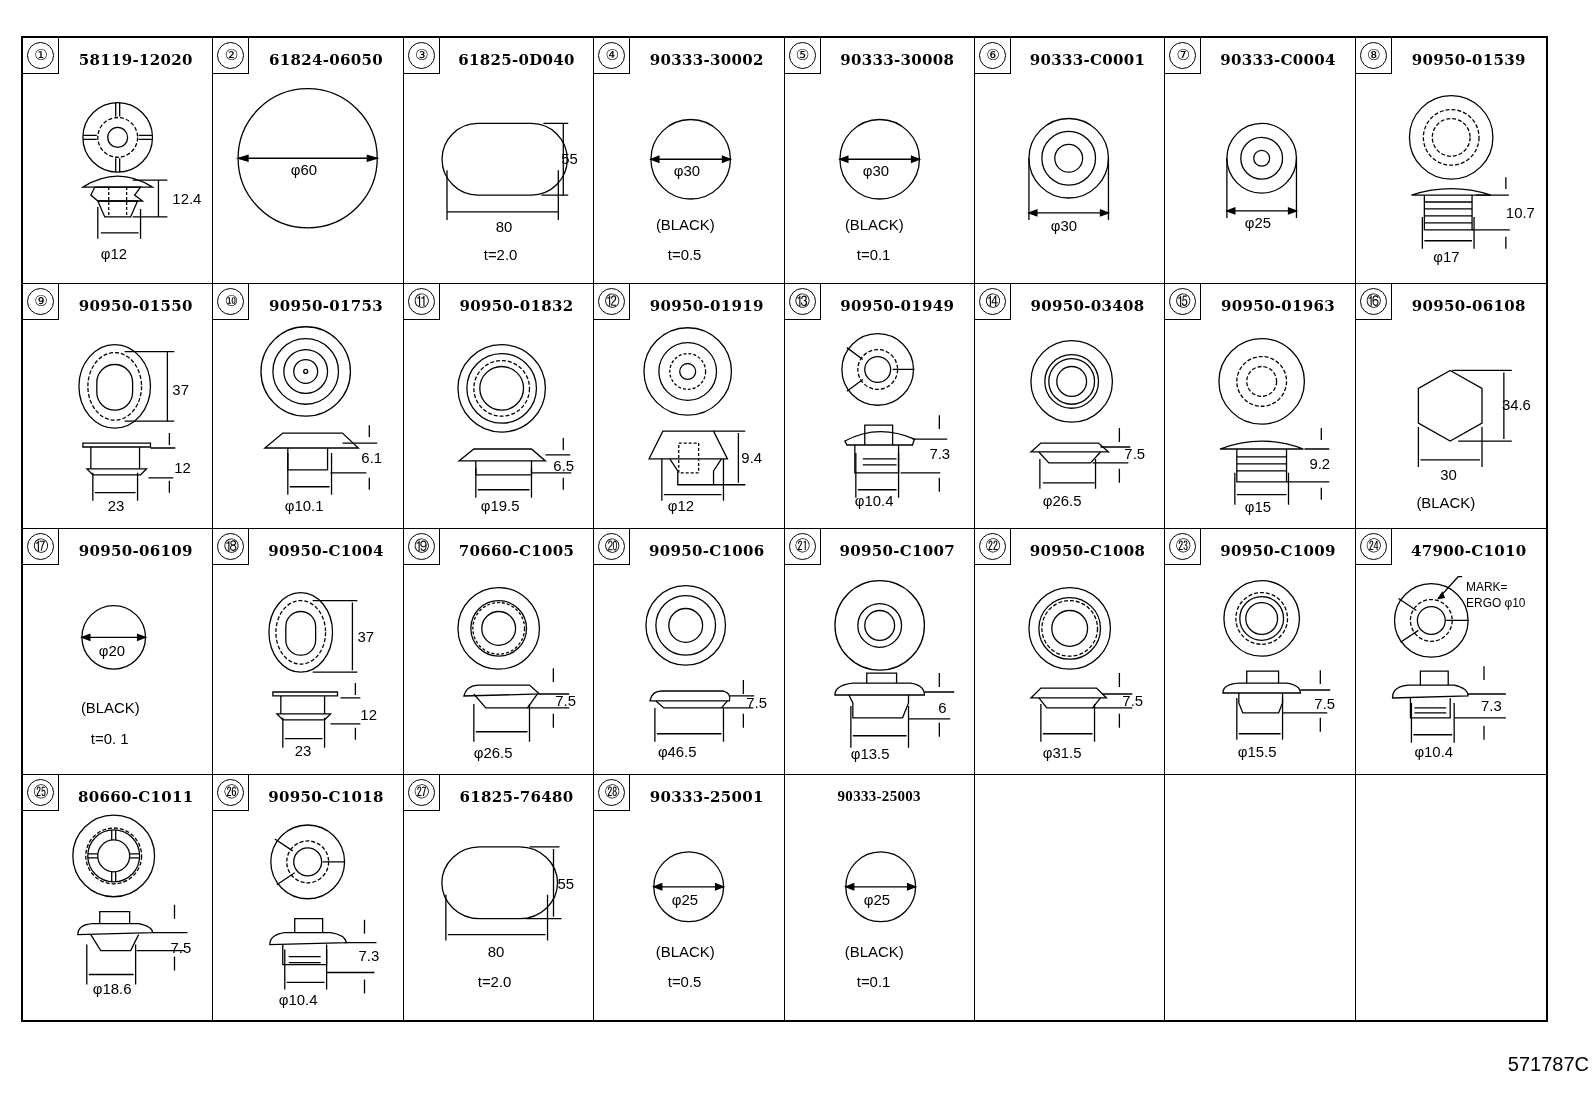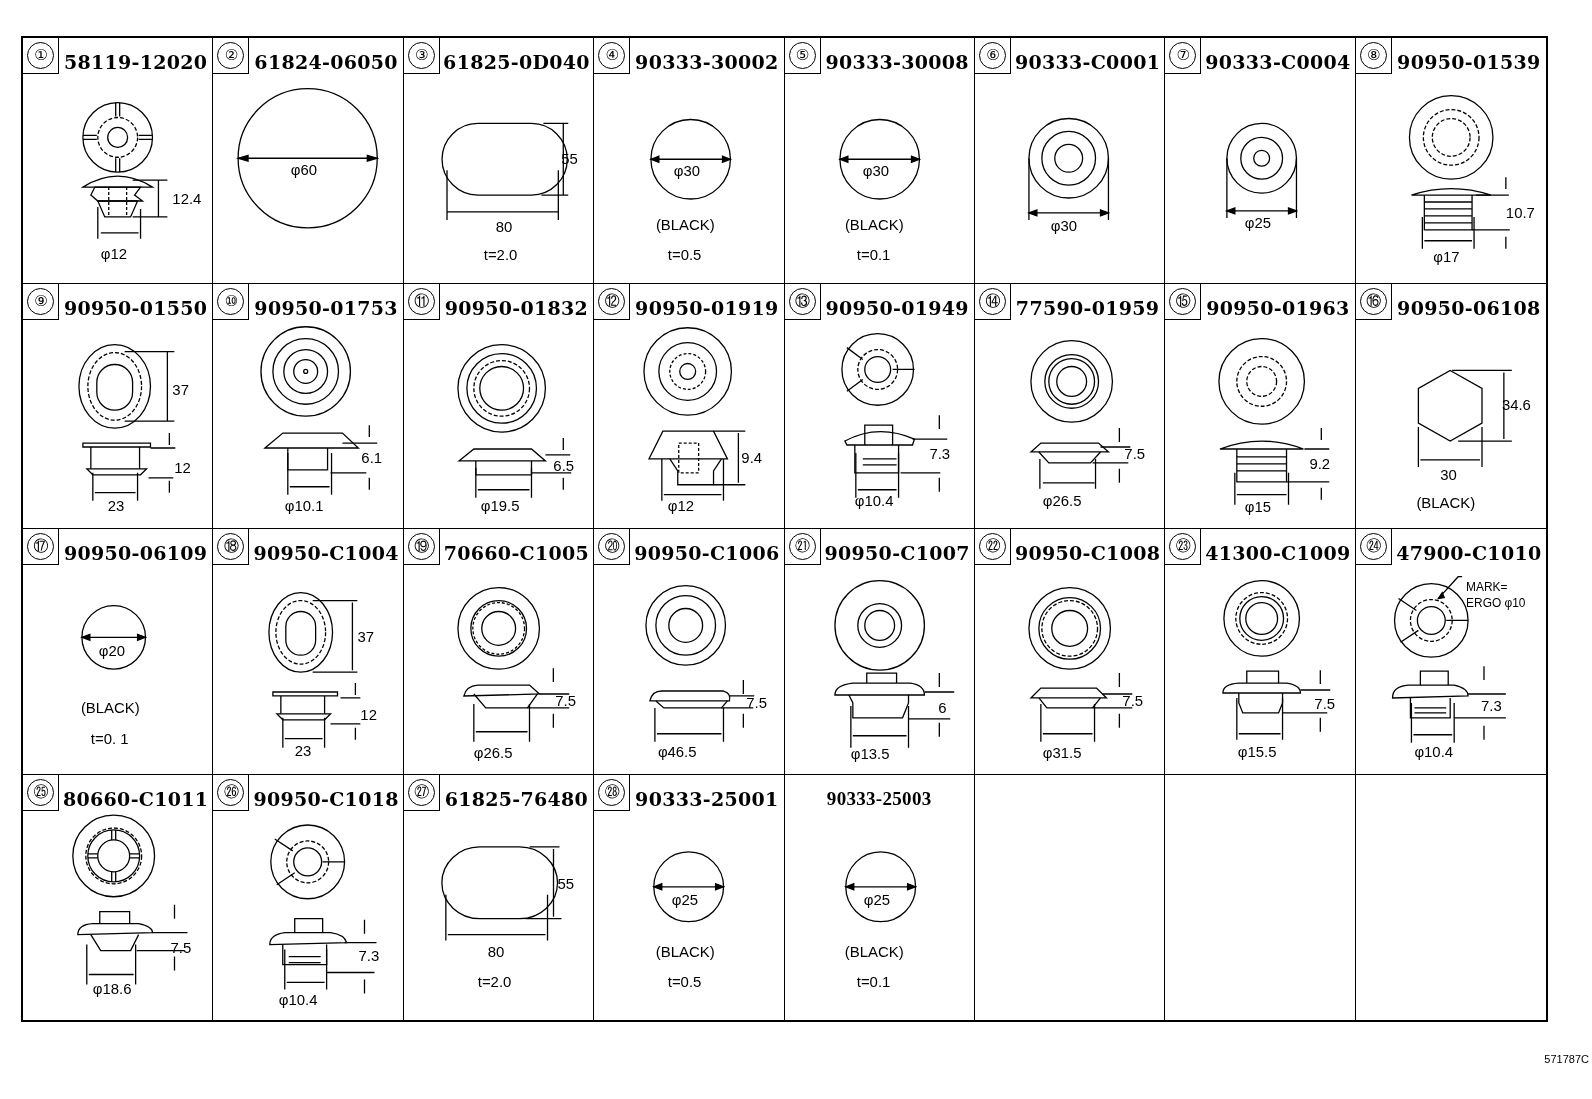--- a/index.html
+++ b/index.html
@@ -11,25 +11,25 @@
   .cell { position:relative; border-right:1px solid #000; border-bottom:1px solid #000; overflow:hidden; }
   .cell.col-last { border-right:none; }
   .cell.row-last { border-bottom:none; }
   .num-box { position:absolute; left:0; top:0; width:36px; height:36px;
              border-right:1.5px solid #000; border-bottom:1.5px solid #000; box-sizing:border-box;
              display:flex; align-items:center; justify-content:center; }
   .num-circle { width:25px; height:25px; border:1.3px solid #000; border-radius:50%;
                 display:flex; align-items:center; justify-content:center;
                 font-family:"DejaVu Sans", sans-serif; font-size:15px; line-height:1; letter-spacing:-1px; }
   .part-no { position:absolute; left:36px; right:0; top:13px; text-align:center;
-             font-family:"DejaVu Serif", serif; font-weight:bold; font-size:19px; letter-spacing:0.3px; }
+             font-family:"DejaVu Serif", serif; font-weight:bold; font-size:15px; letter-spacing:0.3px; }
   .cell.no-num .part-no { left:0;font-family:Liberation Serif, serif; }
   svg.drawing { position:absolute; left:0; top:0; width:100%; height:100%; }
   svg.drawing text { font-family:"Liberation Sans", sans-serif; font-size:15px; fill:#000; }
-  .ref-code { position:absolute; right:3px; top:1053px; font-size:11px;
+  .ref-code { position:absolute; right:3px; top:1053px; font-size:20px;
               font-family:"Liberation Sans", sans-serif; }
 </style>
 </head>
 <body>
 
 <div id="grid">
 
   <div class="cell">
     <div class="num-box">
         <div class="num-circle">①</div>
@@ -282,21 +282,21 @@
       </g>
       <text x="145" y="176">7.3</text>
       <text x="70" y="223">φ10.4</text>
     </svg>
   </div>
 
   <div class="cell">
     <div class="num-box">
         <div class="num-circle">⑭</div>
       </div>
-    <div class="part-no">77590-01959</div>
+    <div class="part-no">90950-03408</div>
     <svg class="drawing" viewBox="0 0 190 246">
       <g fill="none" stroke="#000" stroke-width="1.3">
         <circle cx="97" cy="98" r="41"></circle>
         <circle cx="97" cy="98" r="27"></circle>
         <circle cx="97" cy="98" r="23"></circle>
         <circle cx="97" cy="98" r="15"></circle>
         <path d="M56 169 L66 160 H124 L134 169 Z"></path>
         <path d="M64 169 L74 180 H116 L126 169"></path>
         <path d="M126 164 h30 M118 180 h36 M145 145 v14 M145 186 v14"></path>
         <path d="M65 176 v30 M121 176 v30 M68 200 h52"></path>
@@ -464,21 +464,21 @@
       </g>
       <text x="148" y="178">7.5</text>
       <text x="68" y="230">φ31.5</text>
     </svg>
   </div>
 
   <div class="cell">
     <div class="num-box">
         <div class="num-circle">㉓</div>
       </div>
-    <div class="part-no">41300-C1009</div>
+    <div class="part-no">90950-C1009</div>
     <svg class="drawing" viewBox="0 0 190 246">
       <g fill="none" stroke="#000" stroke-width="1.3">
         <circle cx="97" cy="90" r="38"></circle>
         <circle cx="97" cy="90" r="26" stroke-dasharray="4 2"></circle>
         <circle cx="97" cy="90" r="22"></circle>
         <circle cx="97" cy="90" r="16"></circle>
         <path d="M58 165 Q58 156 74 155 H122 Q136 157 136 165 Z"></path>
         <path d="M82 155 v-12 h32 v12"></path>
         <path d="M74 165 v10 l4 10 h36 l4 -10 v-10"></path>
         <path d="M136 162 h30 M118 185 h45 M156 142 v14 M156 190 v14"></path>

